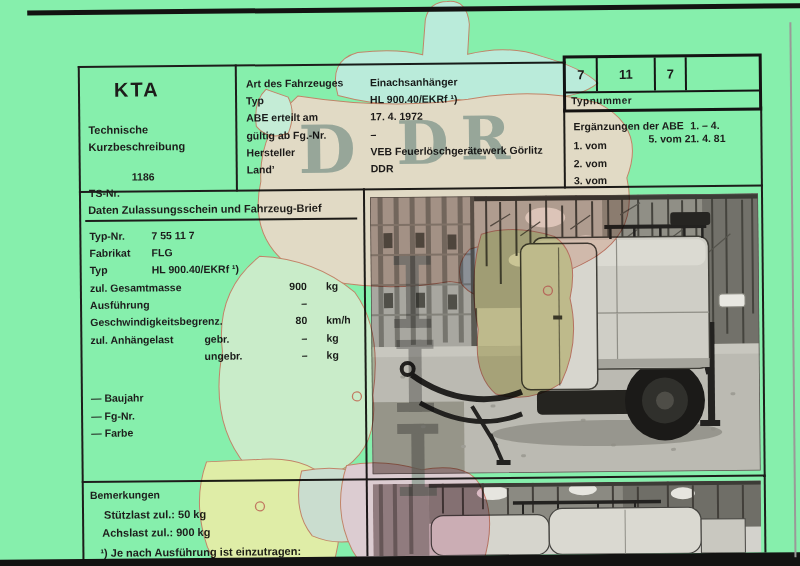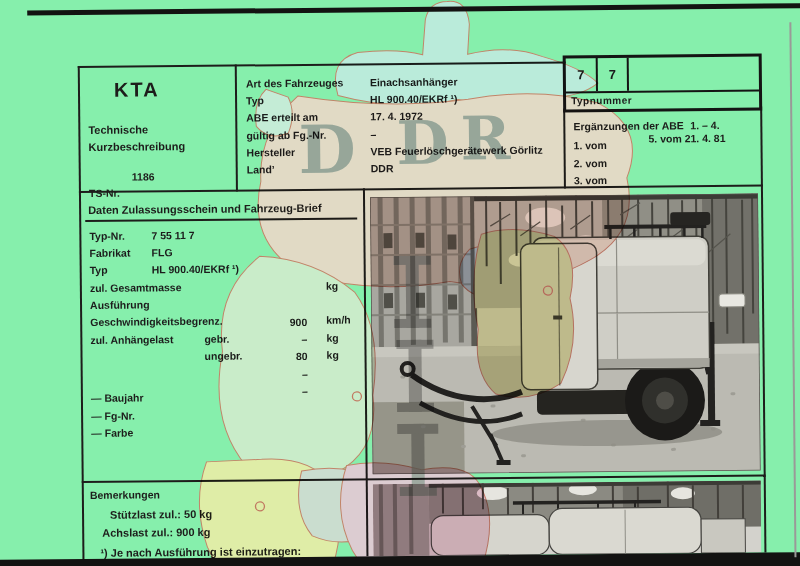--- a/index.html
+++ b/index.html
@@ -16,21 +16,21 @@
   .typecells{display:flex;height:33px;}
   .typecells .cell{border-right:2px solid #141414;text-align:center;line-height:33px;
                    font-size:13px;font-weight:bold;}
   .typecells .cell:last-child{border-right:none;}
   .typelabel{border-top:2px solid #141414;height:16px;line-height:15px;font-size:10px;
              font-weight:bold;padding-left:5px;letter-spacing:.5px;}
   .row{position:absolute;left:90px;width:268px;height:14px;font-size:10.5px;font-weight:bold;}
   .row .lab{position:absolute;left:0;top:0;}
   .row .sub{position:absolute;left:114px;top:0;}
   .row .val{position:absolute;left:62px;top:0;}
-  .row .num{position:absolute;left:175px;width:42px;top:0;text-align:right;margin-top:36px;}
+  .row .num{position:absolute;left:175px;width:42px;top:0;text-align:right;}
   .row .unit{position:absolute;left:236px;top:0;}
   .map{position:absolute;left:0;top:0;z-index:30;pointer-events:none;mix-blend-mode:multiply;opacity:.82;}
   .bar{position:absolute;background:#131312;z-index:40;}
   .photo{position:absolute;z-index:1;}
 </style>
 </head>
 <body>
 
 <div class="stage">
 <div class="tilt">
@@ -145,20 +145,21 @@
     <div>HL 900.40/EKRf ¹)</div>
     <div>17. 4. 1972</div>
     <div>–</div>
     <div>VEB Feuerlöschgerätewerk Görlitz</div>
     <div>DDR</div>
   </div>
 
   <div class="typebox">
     <div class="typecells">
       <div class="cell" style="width:30px;">7</div>
+      <div class="cell" style="width:56px;">11</div>
       <div class="cell" style="width:29px;">7</div>
       <div class="cell" style="flex:1;"></div>
     </div>
     <div class="typelabel">Typnummer</div>
   </div>
 
   <div class="t fs105" style="left:575px;top:122px;">Ergänzungen der ABE</div>
   <div class="t fs105" style="left:692px;top:122px;">1. – 4.</div>
   <div class="t fs105" style="left:650px;top:135px;">5. vom 21. 4. 81</div>
   <div class="t fs105" style="left:575px;top:141px;">1. vom</div>
@@ -203,21 +204,21 @@
     <span class="sub">ungebr.</span>
     <span class="num">–</span>
     <span class="unit">kg</span>
   </div>
 
   <div class="t fs105" style="left:90px;top:389px;">— Baujahr</div>
   <div class="t fs105" style="left:90px;top:407px;">— Fg-Nr.</div>
   <div class="t fs105" style="left:90px;top:424px;">— Farbe</div>
 
   <div class="t fs105" style="left:88px;top:486px;">Bemerkungen</div>
-  <div class="t fs11" style="left:108px;top:506px;">Stützlast zul.: 50 kg</div>
+  <div class="t fs11" style="left:102px;top:506px;">Stützlast zul.: 50 kg</div>
   <div class="t fs11" style="left:100px;top:524px;">Achslast zul.: 900 kg</div>
   <div class="t fs11" style="left:98px;top:544px;">¹) Je nach Ausführung ist einzutragen:</div>
 
   <svg class="map" width="800" height="566" viewBox="0 0 800 566">
     <g stroke="#cf6d5a" stroke-width="1">
       <path fill="#c6eae4" d="M340,95 Q330,60 360,52 Q400,48 425,55 L428,20 Q432,2 450,2 Q470,0 472,25 L470,55 Q510,45 545,58 Q585,70 600,85 Q580,100 550,98 Q500,108 460,100 Q400,112 340,95 Z"></path>
       <path fill="#f6d6cb" d="M300,95 Q260,130 262,180 Q248,240 300,272 Q370,295 450,282 Q530,295 590,262 Q640,235 628,180 Q648,130 600,105 Q540,88 470,100 Q390,110 300,95 Z"></path>
       <path fill="#d2ece0" d="M268,88 Q255,100 258,125 Q270,140 290,132 Q298,112 290,96 Z"></path>
       <path fill="#d8ecd0" d="M260,255 Q215,290 222,350 Q208,420 245,465 Q285,495 335,472 Q378,450 372,395 Q382,330 355,292 Q315,258 260,255 Z"></path>
       <path fill="#c9d4ec" d="M470,250 Q455,265 462,285 Q475,302 505,298 Q535,300 542,278 Q545,255 520,248 Q492,242 470,250 Z"></path>

